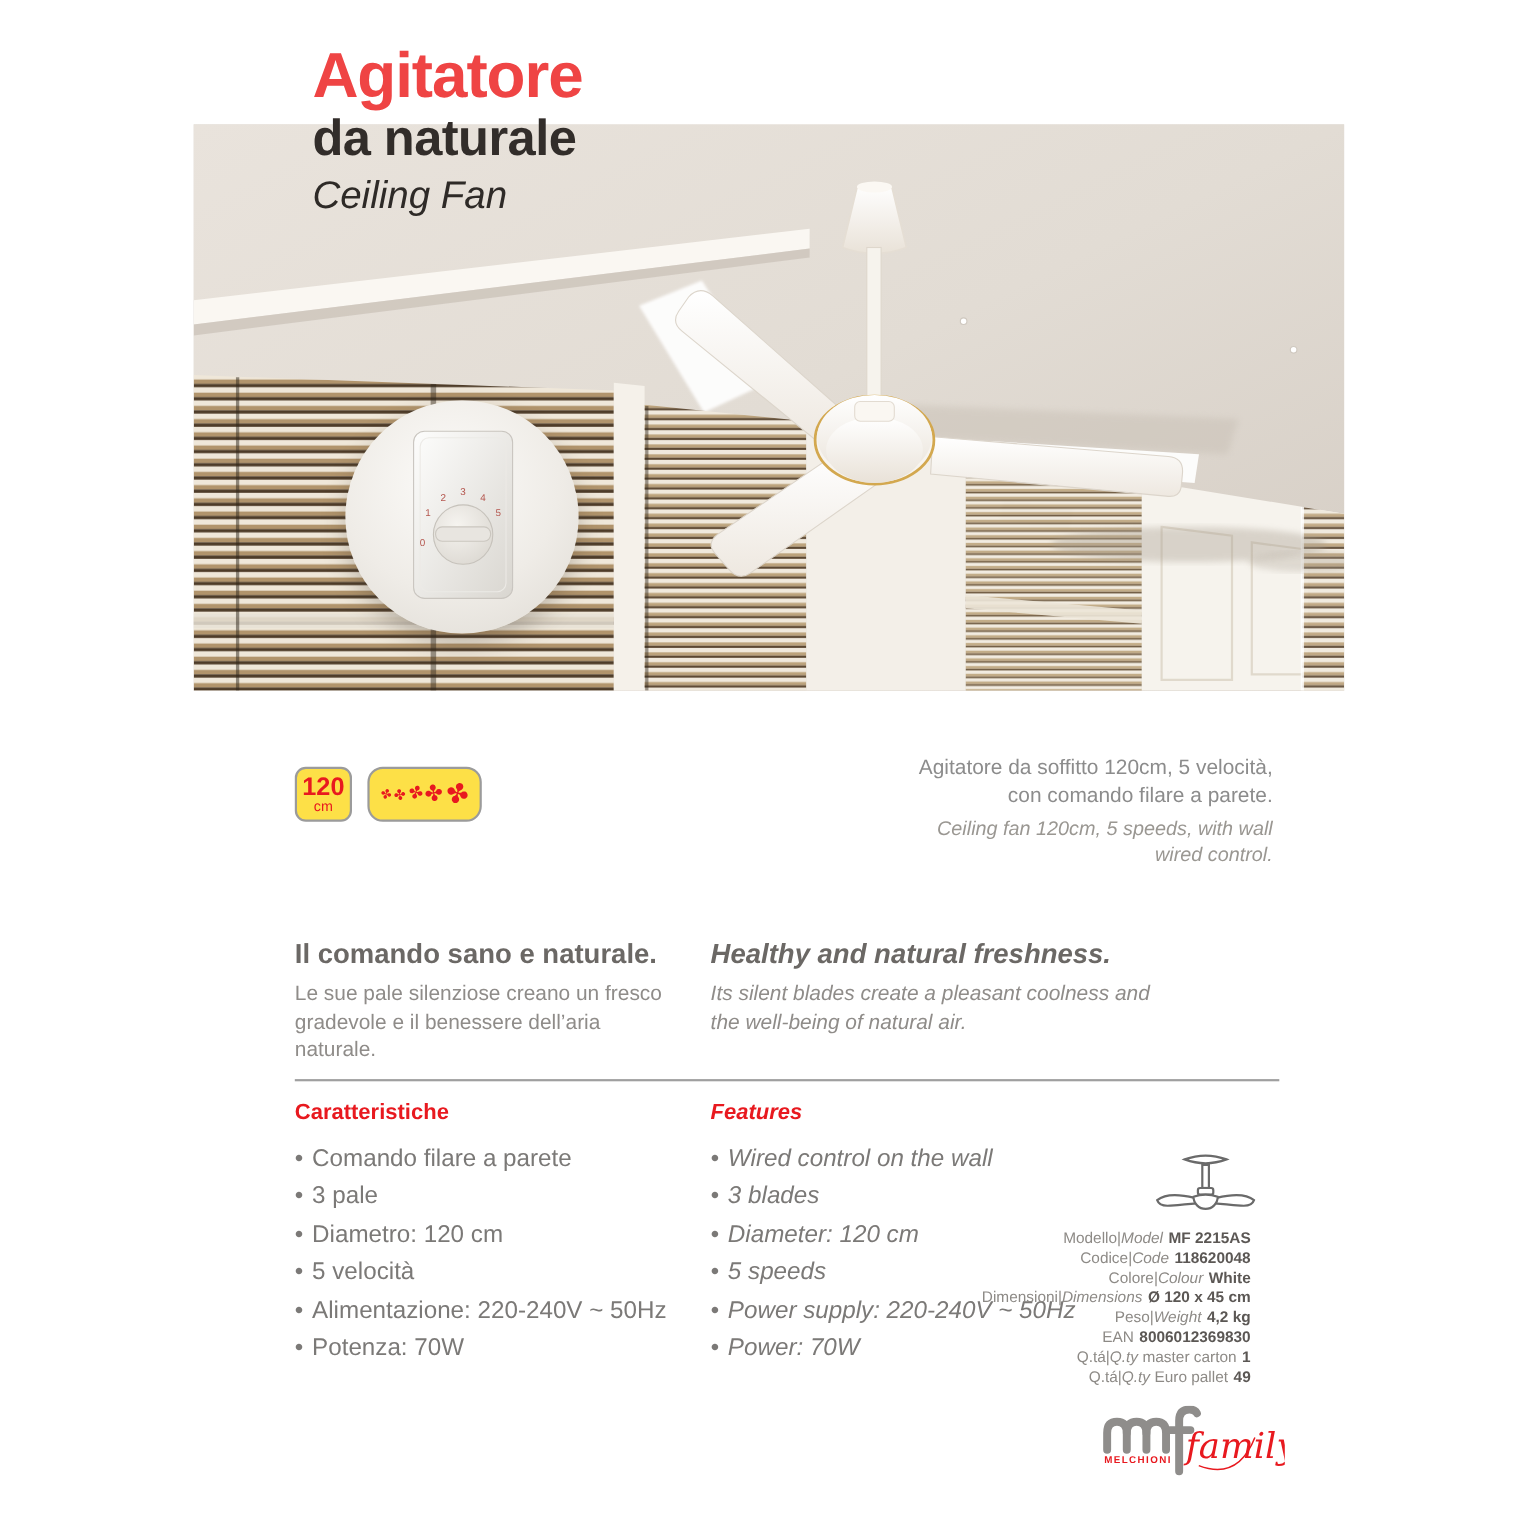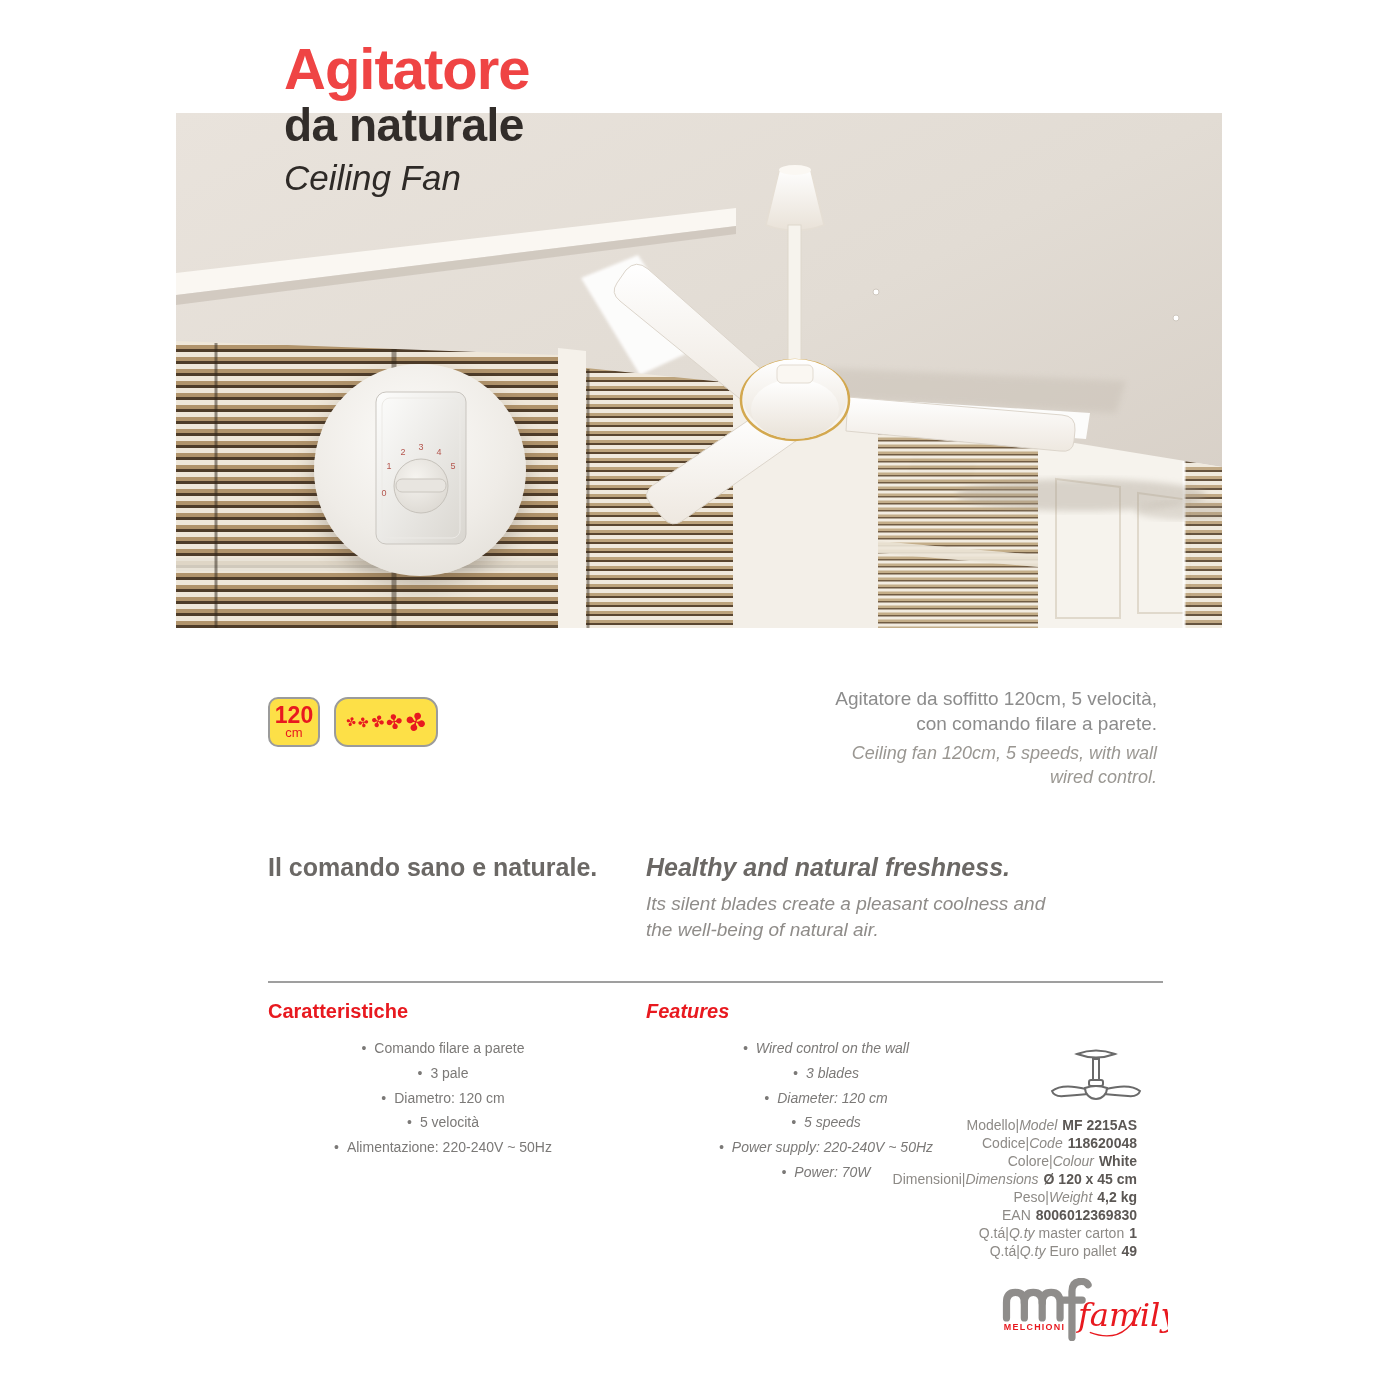--- a/index.html
+++ b/index.html
@@ -45,21 +45,21 @@
   .benefit-en .benefit-body{font-style:italic;}
 
   .divider{position:absolute; left:92px; top:981px; width:895px; height:2px; background:#9f9f9f;}
 
   
   .list-it{position:absolute; left:92px; top:1000px; width:350px;}
   .list-en{position:absolute; left:470px; top:1000px; width:360px;}
   .list-title{font-size:20px; font-weight:bold; color:#e8191f;}
   .list-en .list-title{font-style:italic;}
   .list-items{margin-top:13px;}
-  .li{font-size:14px; color:#7b7977; padding:4px 0; line-height:1.2;text-align:center;}
+  .li{font-size:22px; color:#7b7977; padding:4px 0; line-height:1.2;}
   .list-en .li{font-style:italic;}
   .li .dot{margin-right:8px;}
 
   
   .mini-fan{position:absolute; left:872px; top:1046px;}
   .specs{position:absolute; right:85px; top:1116px; text-align:right;}
   .spec-row{font-size:14px; line-height:18px; color:#8d8a86; white-space:nowrap;}
   .sl1{color:#8d8a86;}
   .sl2{font-style:italic; color:#8d8a86;}
   .sl3{margin-left:4px; color:#8d8a86;}
@@ -212,36 +212,38 @@
 
   <div class="intro">
     <div class="intro-it">Agitatore da soffitto 120cm, 5 velocità,
 con comando filare a parete.</div>
     <div class="intro-en">Ceiling fan 120cm, 5 speeds, with wall
 wired control.</div>
   </div>
 
   <div class="benefit-it">
     <div class="benefit-title">Il comando sano e naturale.</div>
+    <div class="benefit-body">Le sue pale silenziose creano un fresco gradevole e il benessere dell’aria naturale.</div>
   </div>
   <div class="benefit-en">
     <div class="benefit-title">Healthy and natural freshness.</div>
     <div class="benefit-body">Its silent blades create a pleasant coolness and the well-being of natural air.</div>
   </div>
 
   <div class="divider"></div>
 
   <div class="list-it">
     <div class="list-title">Caratteristiche</div>
     <div class="list-items">
         <div class="li"><span class="dot">•</span><span>Comando filare a parete</span></div>
         <div class="li"><span class="dot">•</span><span>3 pale</span></div>
         <div class="li"><span class="dot">•</span><span>Diametro: 120 cm</span></div>
         <div class="li"><span class="dot">•</span><span>5 velocità</span></div>
         <div class="li"><span class="dot">•</span><span>Alimentazione: 220-240V ~ 50Hz</span></div>
+        <div class="li"><span class="dot">•</span><span>Potenza: 70W</span></div>
       </div>
   </div>
   <div class="list-en">
     <div class="list-title">Features</div>
     <div class="list-items">
         <div class="li"><span class="dot">•</span><span>Wired control on the wall</span></div>
         <div class="li"><span class="dot">•</span><span>3 blades</span></div>
         <div class="li"><span class="dot">•</span><span>Diameter: 120 cm</span></div>
         <div class="li"><span class="dot">•</span><span>5 speeds</span></div>
         <div class="li"><span class="dot">•</span><span>Power supply: 220-240V ~ 50Hz</span></div>

